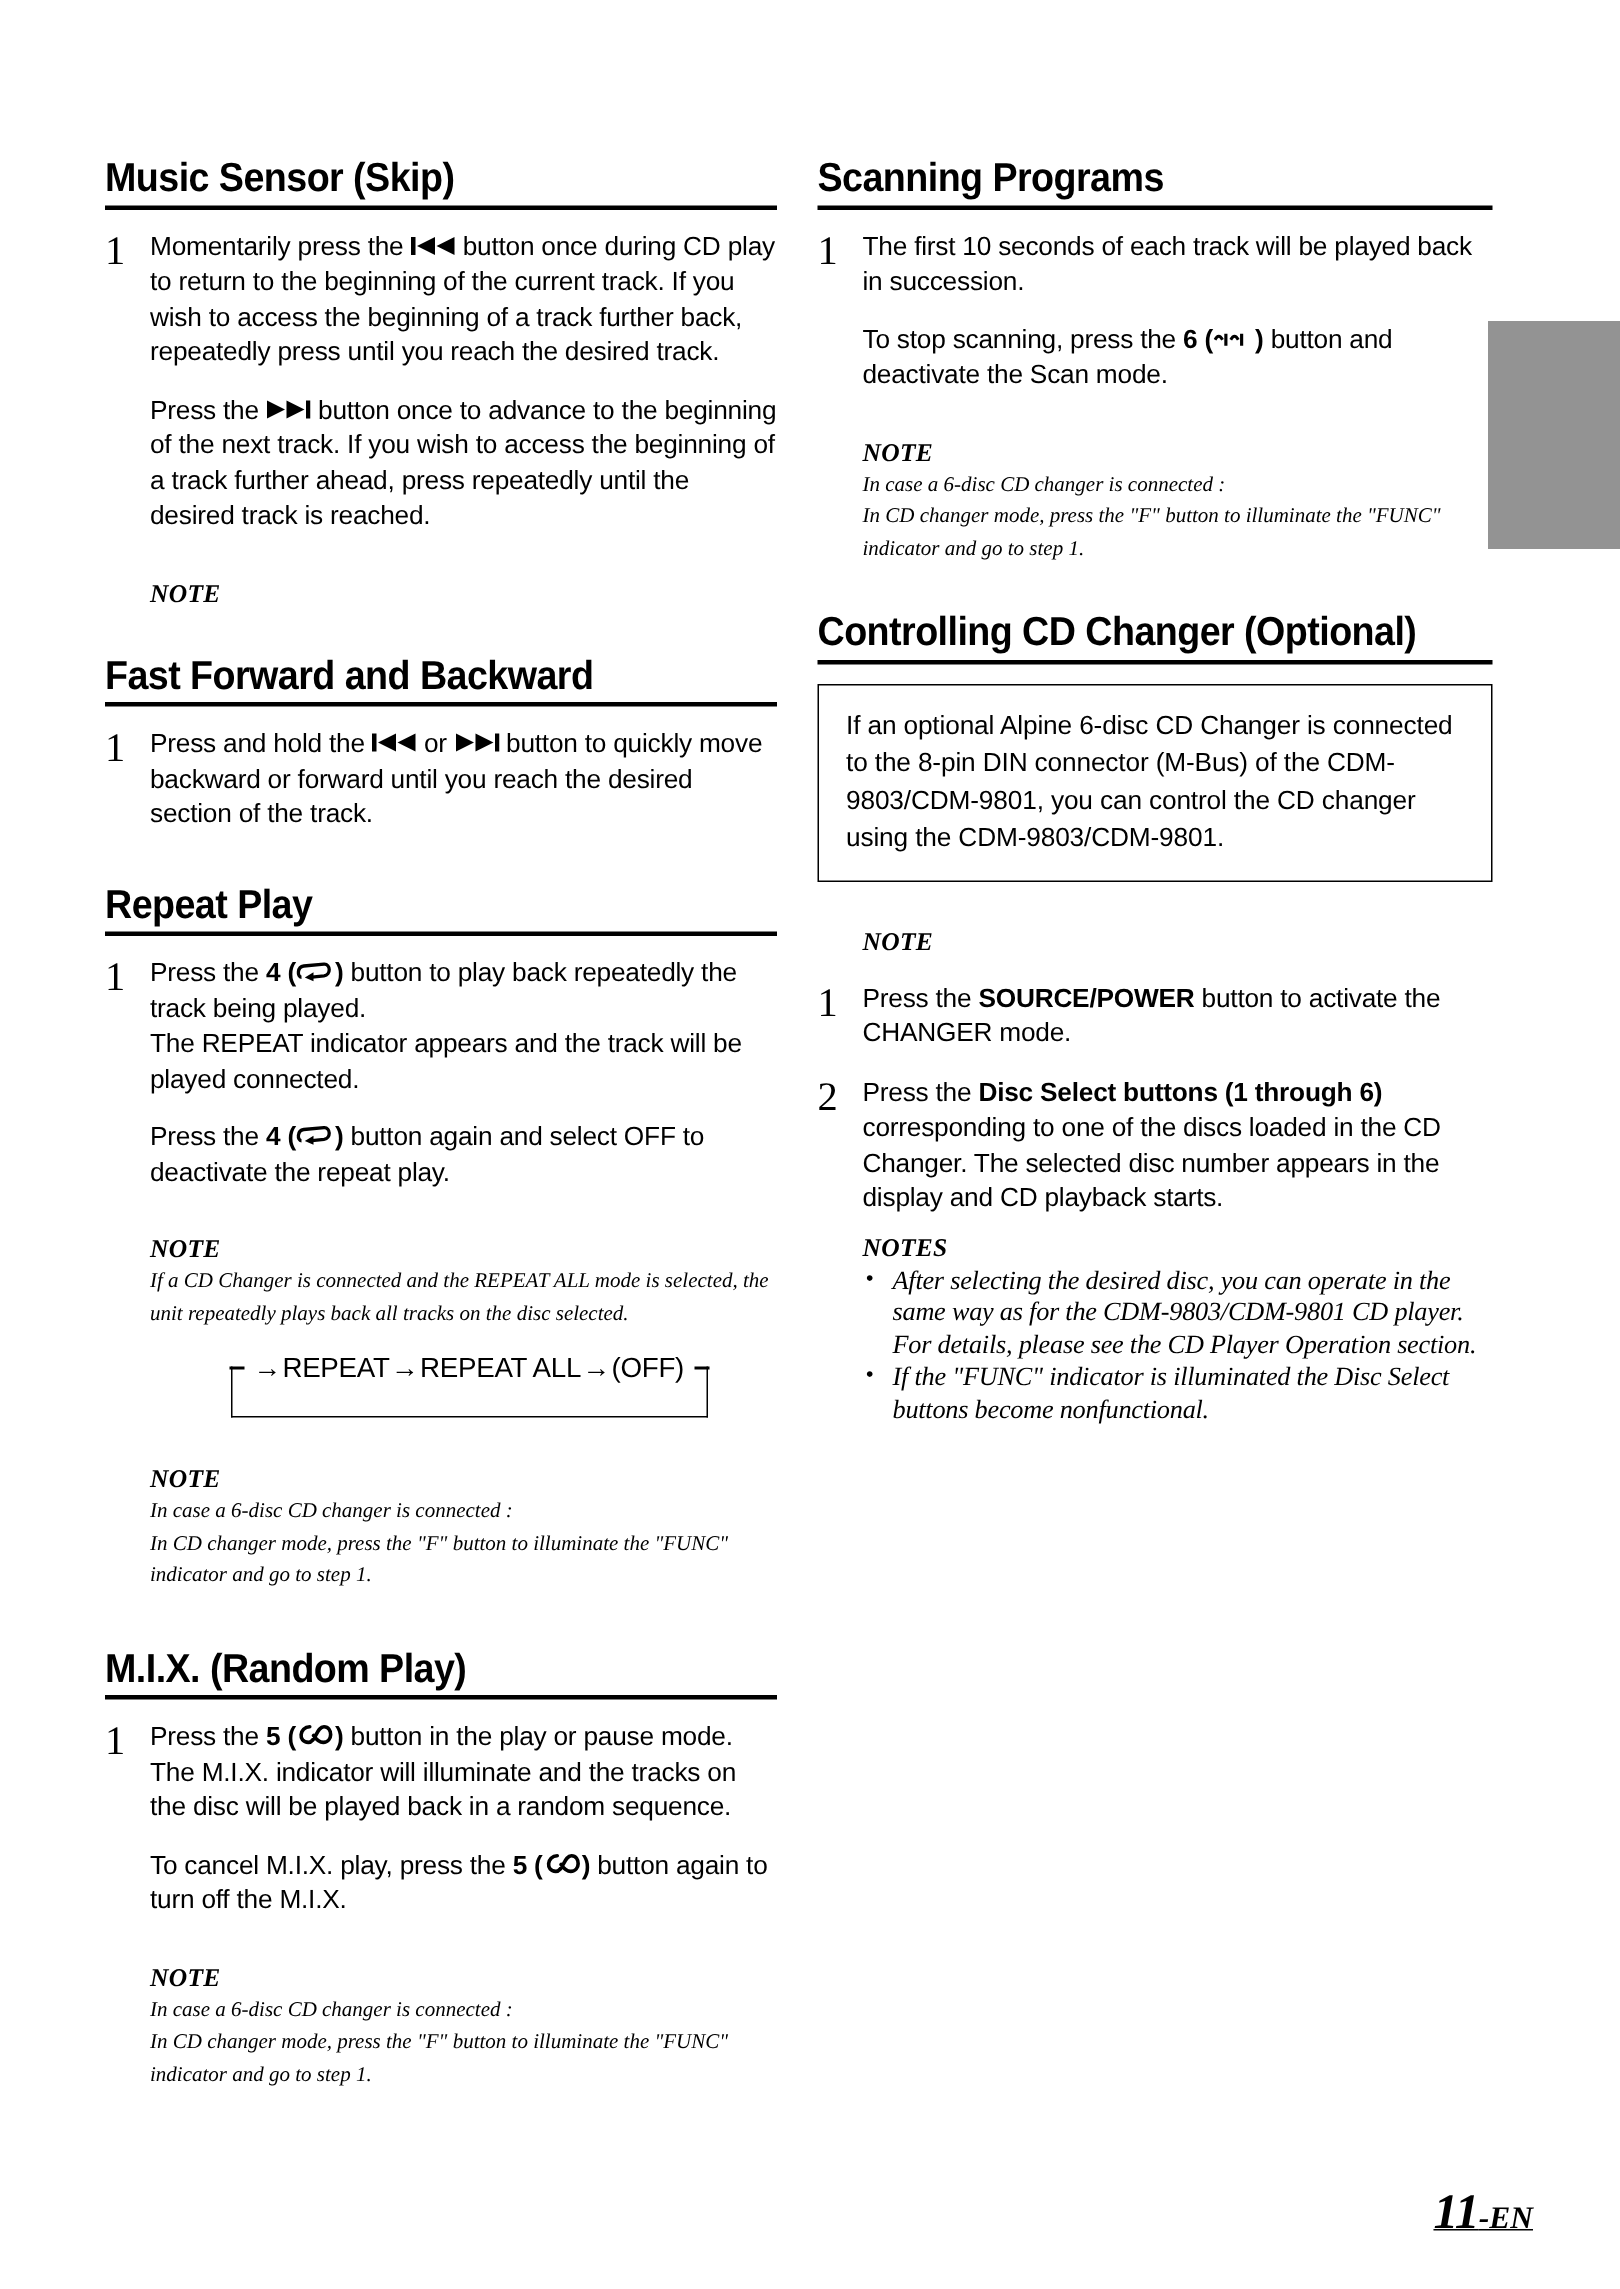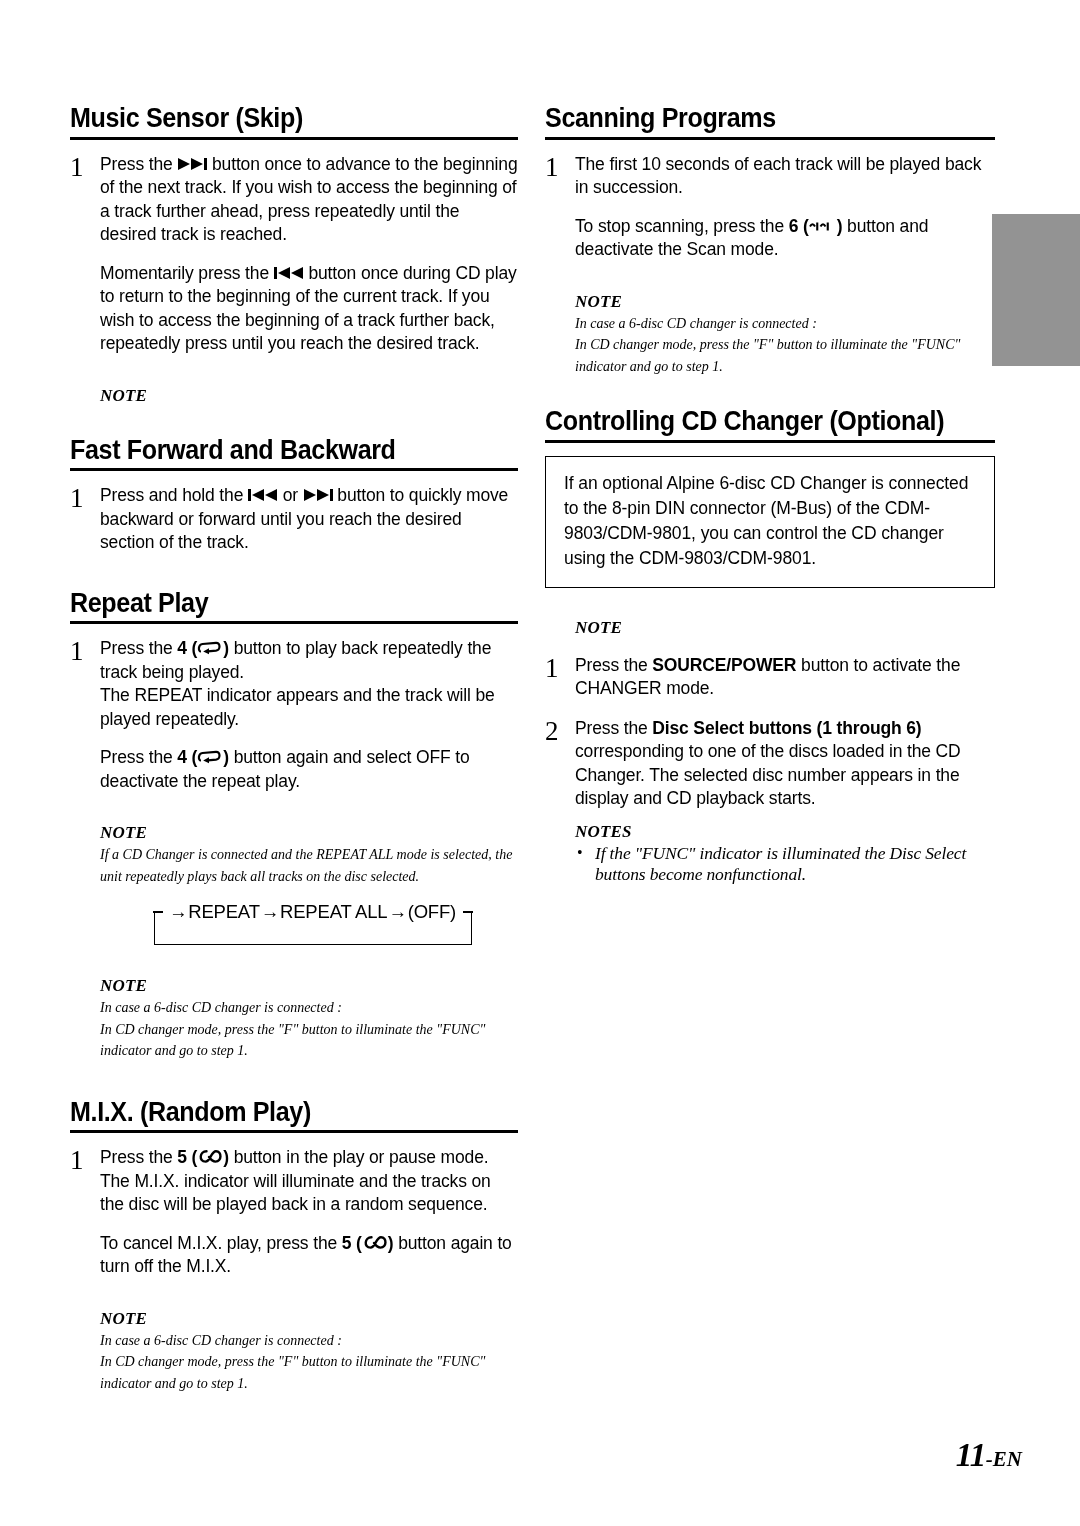--- a/index.html
+++ b/index.html
@@ -214,26 +214,27 @@
     display: inline-block;
     vertical-align: -1px;
     line-height: 1;
   }
   .gl svg { display: block; }
 
   
   .folio {
     position: absolute;
     right: 58px;
-    bottom: 52px;
+    bottom: 32px;
     font-family: "Liberation Serif", serif;
     font-weight: bold;
     font-style: italic;
     text-align: right;
     white-space: nowrap;
+    text-decoration: underline;
   }
   .folio .num { font-size: 33px; letter-spacing: -0.5px; }
   .folio .suffix { font-size: 21px; }
 </style>
 </head>
 <body>
 
 <div class="page">
 
   <div class="edge-tab"></div>
@@ -243,30 +244,30 @@
     <div class="col col-left">
       <div class="col-inner-left">
 
         <div class="sec-block">
           <div class="sec-head">Music Sensor (Skip)</div>
           <div class="sec-rule"></div>
 
           <div class="step">
             <div class="step-num">1</div>
             <div class="step-body">
+              <p class="para">Momentarily press the <span class="gl"><svg width="30" height="14" viewBox="0 0 30 14">
+                      <rect x="0" y="1" width="3" height="12" fill="#000"></rect>
+                      <polygon points="16,1 16,13 4,7" fill="#000"></polygon>
+                      <polygon points="29,1 29,13 17,7" fill="#000"></polygon>
+                    </svg></span> button once during CD play to return to the beginning of the current track. If you wish to access the beginning of a track further back, repeatedly press until you reach the desired track.</p>
               <p class="para">Press the <span class="gl"><svg width="30" height="14" viewBox="0 0 30 14">
                       <polygon points="1,1 1,13 13,7" fill="#000"></polygon>
                       <polygon points="14,1 14,13 26,7" fill="#000"></polygon>
                       <rect x="27" y="1" width="3" height="12" fill="#000"></rect>
                     </svg></span> button once to advance to the beginning of the next track. If you wish to access the beginning of a track further ahead, press repeatedly until the desired track is reached.</p>
-              <p class="para">Momentarily press the <span class="gl"><svg width="30" height="14" viewBox="0 0 30 14">
-                      <rect x="0" y="1" width="3" height="12" fill="#000"></rect>
-                      <polygon points="16,1 16,13 4,7" fill="#000"></polygon>
-                      <polygon points="29,1 29,13 17,7" fill="#000"></polygon>
-                    </svg></span> button once during CD play to return to the beginning of the current track. If you wish to access the beginning of a track further back, repeatedly press until you reach the desired track.</p>
             </div>
           </div>
 
           <div class="note-wrap">
             <div class="note-title">NOTE</div>
           </div>
         </div>
 
         <div class="sec-block sec-gap-1">
           <div class="sec-head">Fast Forward and Backward</div>
@@ -292,21 +293,21 @@
           <div class="sec-head">Repeat Play</div>
           <div class="sec-rule"></div>
 
           <div class="step">
             <div class="step-num">1</div>
             <div class="step-body">
               <p class="para para-tight">Press the <span class="b">4 (</span><span class="gl"><svg width="26" height="15" viewBox="0 0 26 15">
                       <path d="M4 11.5 C1 11.5 1 4.5 5.5 4.0 L19 2.8 C23.5 2.5 23.8 10 19 10.6 L11 11.4" fill="none" stroke="#000" stroke-width="2.2"></path>
                       <polygon points="12,8.2 12,14.2 6.2,11.6" fill="#000"></polygon>
                     </svg></span><span class="b">)</span> button to play back repeatedly the track being played.</p>
-              <p class="para para-tight">The REPEAT indicator appears and the track will be played repeatedly.</p>
+              <p class="para para-tight">The REPEAT indicator appears and the track will be played connected.</p>
               <p class="para">Press the <span class="b">4 (</span><span class="gl"><svg width="26" height="15" viewBox="0 0 26 15">
                       <path d="M4 11.5 C1 11.5 1 4.5 5.5 4.0 L19 2.8 C23.5 2.5 23.8 10 19 10.6 L11 11.4" fill="none" stroke="#000" stroke-width="2.2"></path>
                       <polygon points="12,8.2 12,14.2 6.2,11.6" fill="#000"></polygon>
                     </svg></span><span class="b">)</span> button again and select OFF to deactivate the repeat play.</p>
             </div>
           </div>
 
           <div class="note-wrap">
             <div class="note-title">NOTE</div>
             <div class="note-body">
@@ -416,20 +417,24 @@
 
           <div class="step" style="margin-top:16px;">
             <div class="step-num">2</div>
             <div class="step-body">
               <p class="para"><span>Press the </span><span class="b">Disc Select buttons (1 through 6)</span><span> corresponding to one of the discs loaded in the CD Changer. The selected disc number appears in the display and CD playback starts.</span></p>
 
               <div style="margin-top:11px;">
                 <div class="note-title">NOTES</div>
                 <ul class="notes-list">
                   <li>
+                    <p>After selecting the desired disc, you can operate in the same way as for the CDM-9803/CDM-9801 CD player.</p>
+                    <p>For details, please see the CD Player Operation section.</p>
+                  </li>
+                  <li>
                     <p>If the "FUNC" indicator is illuminated the Disc Select buttons become nonfunctional.</p>
                   </li>
                 </ul>
               </div>
             </div>
           </div>
         </div>
 
       </div>
     </div>

